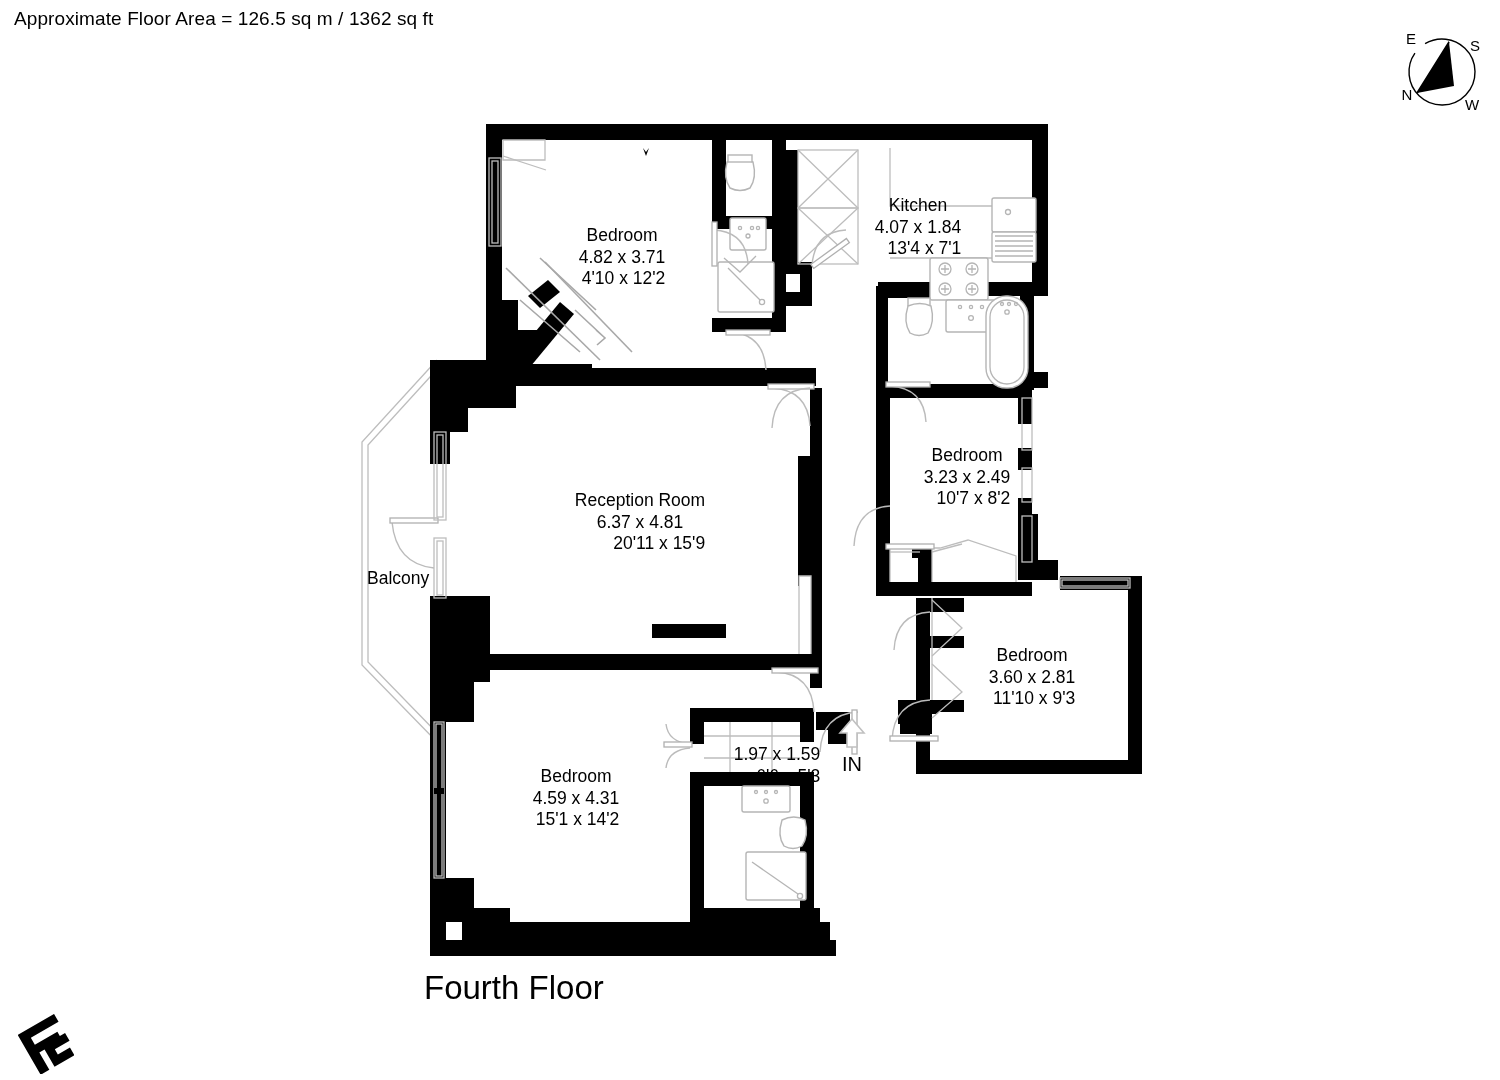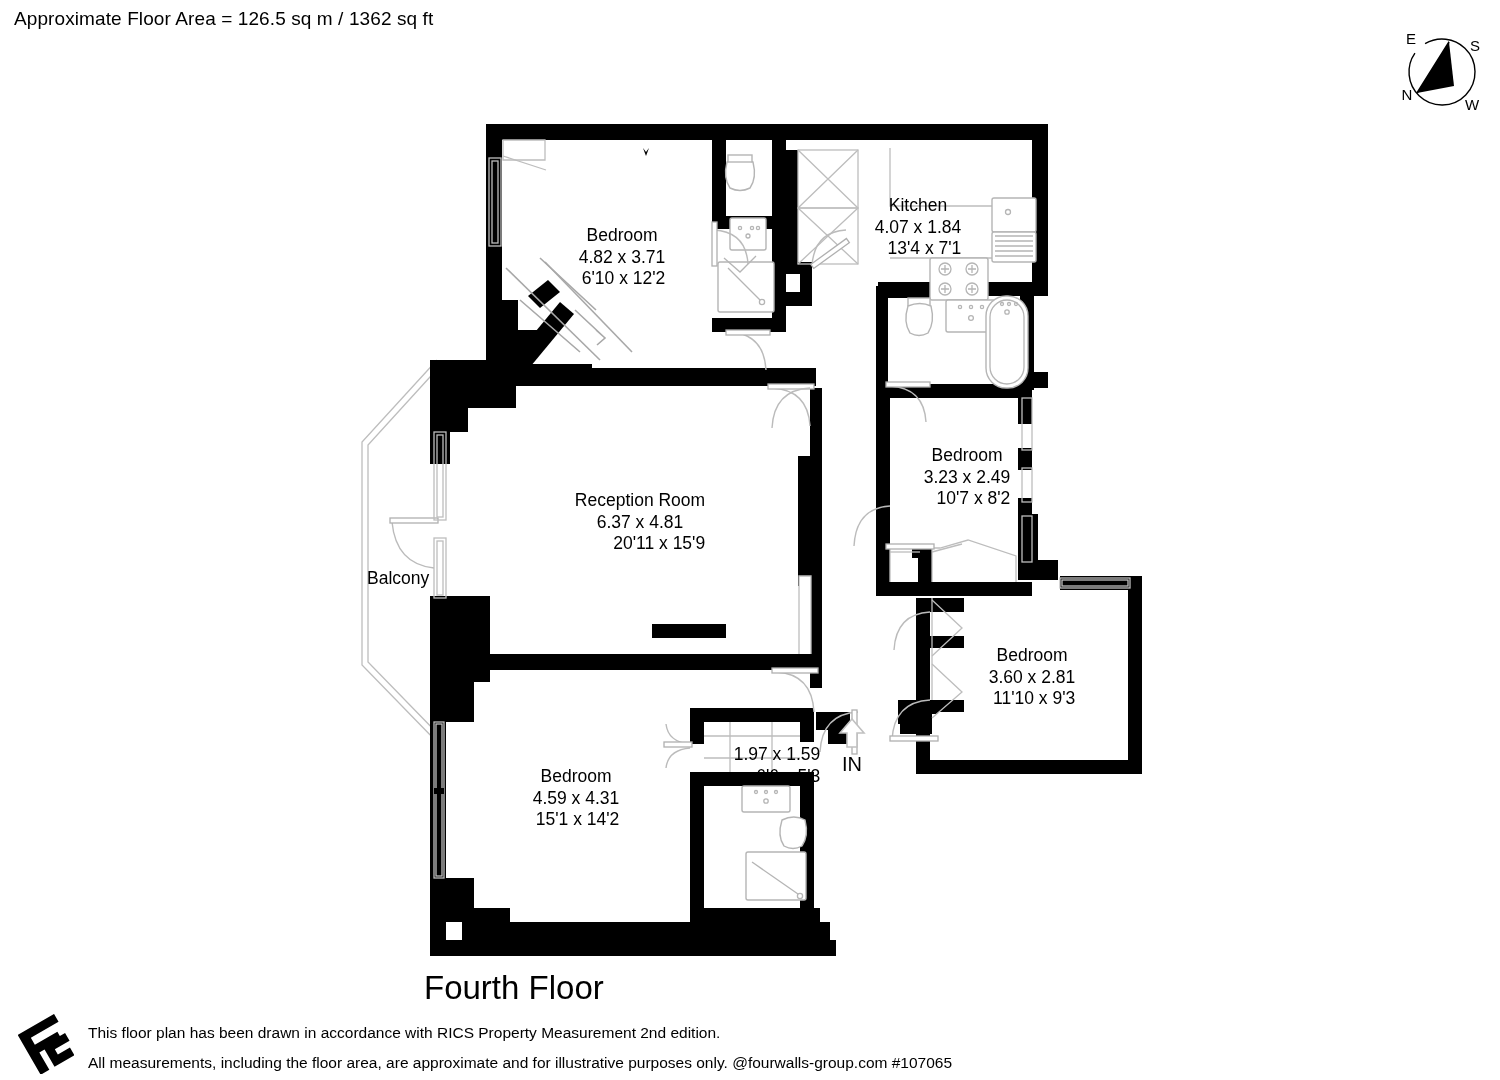--- a/index.html
+++ b/index.html
@@ -453,21 +453,21 @@
     <path class="tick" d="M816,492 l-14,0"></path>
     <path class="tick" d="M1032,338 l-14,0"></path>
     <path class="tick" d="M1038,238 l-14,0"></path>
     <path class="tick" d="M814,800 l-14,0"></path>
   </g>
 </svg>
 
 <div class="room-label" style="left:622px; top:225px;">
   <span class="rl-name">Bedroom</span>
   <span class="rl-metric">4.82 x 3.71</span>
-  <span class="rl-imperial">6'10 x 12'2</span>
+  <span class="rl-imperial">4'10 x 12'2</span>
 </div>
 
 <div class="room-label" style="left:918px; top:195px;">
   <span class="rl-name">Kitchen</span>
   <span class="rl-metric">4.07 x 1.84</span>
   <span class="rl-imperial">13'4 x 7'1</span>
 </div>
 
 <div class="room-label" style="left:640px; top:490px;">
   <span class="rl-name">Reception Room</span>
@@ -509,17 +509,13 @@
 
 <div id="floor-title">Fourth Floor</div>
 
 <div id="footer">
   <svg id="brand-logo" viewBox="0 0 56 60">
     <g transform="rotate(-30 28 30)">
       <path fill="#000000" d="M8,8 L50,8 L50,17 L18,17 L18,25 L44,25 L44,34 L18,34 L18,54 L8,54 Z"></path>
       <path fill="#000000" d="M24,30 L50,30 L50,39 L33,39 L33,45 L47,45 L47,54 L24,54 Z"></path>
     </g>
   </svg>
-  <div id="footer-lines">
-    <div class="footer-line">This floor plan has been drawn in accordance with RICS Property Measurement 2nd edition.</div>
-    <div class="footer-line">All measurements, including the floor area, are approximate and for illustrative purposes only. @fourwalls-group.com #107065</div>
-  </div>
 </div>
 
 </body></html>

